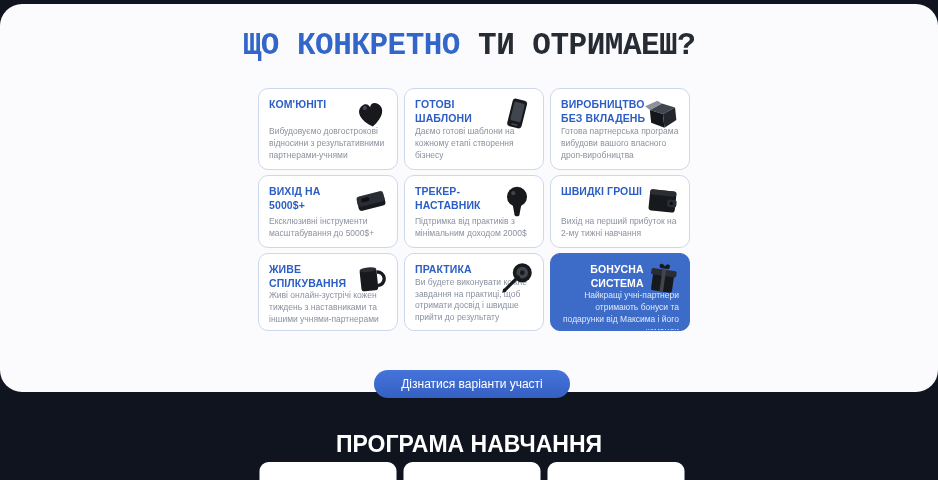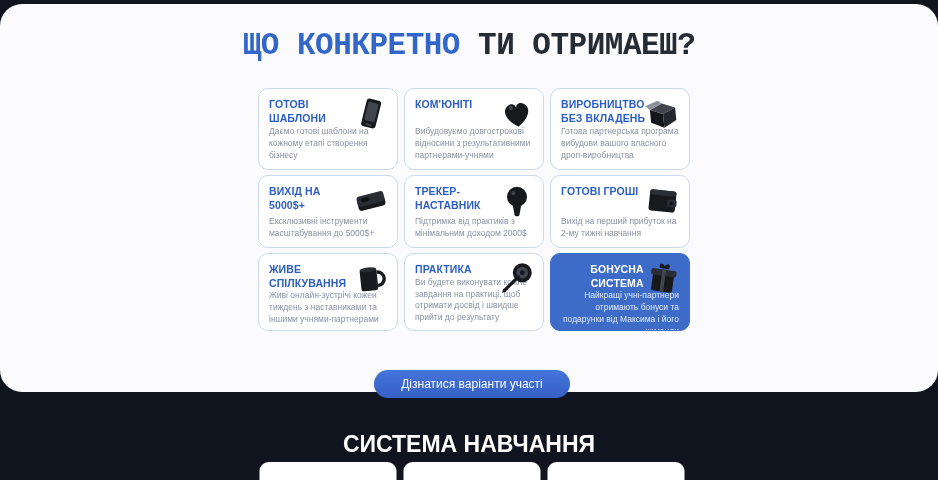--- a/index.html
+++ b/index.html
@@ -107,44 +107,44 @@
 </head>
 <body>
 
 <div class="panel">
 
   <h1 class="main-title"><span class="hl">ЩО КОНКРЕТНО</span><span> ТИ ОТРИМАЕШ?</span></h1>
 
   <div class="grid">
 
     <div class="card">
+      <div class="card-title">КОМ'ЮНІТІ</div>
+      <span class="card-icon">
+        <svg viewBox="0 0 36 36" width="38" height="38">
+            <g transform="rotate(-8 18 18)">
+              <path d="M18 30 C7 23 4 14 10 9.5 c4-3 7.5-0.8 8 2.2 c0.5-3 4-5.2 8-2.2 c6 4.5 3 13.5 -8 20.5z" fill="#17191d"></path>
+              <circle cx="13" cy="11.5" r="2" fill="#41454e"></circle>
+            </g>
+          </svg>
+      </span>
+      <div class="card-desc">Вибудовуємо довгострокові відносини з результативними партнерами-учнями</div>
+    </div>
+
+    <div class="card">
       <div class="card-title">ГОТОВІ ШАБЛОНИ</div>
       <span class="card-icon">
         <svg viewBox="0 0 36 36" width="38" height="38">
             <g transform="rotate(14 18 18)">
               <rect x="11" y="4" width="14" height="27" rx="3" fill="#17191d"></rect>
               <rect x="13" y="7" width="10" height="18" rx="1.5" fill="#41454e"></rect>
               <rect x="15" y="27.5" width="6" height="1.6" rx="0.8" fill="#41454e"></rect>
             </g>
           </svg>
       </span>
       <div class="card-desc">Даємо готові шаблони на кожному етапі створення бізнесу</div>
-    </div>
-
-    <div class="card">
-      <div class="card-title">КОМ'ЮНІТІ</div>
-      <span class="card-icon">
-        <svg viewBox="0 0 36 36" width="38" height="38">
-            <g transform="rotate(-8 18 18)">
-              <path d="M18 30 C7 23 4 14 10 9.5 c4-3 7.5-0.8 8 2.2 c0.5-3 4-5.2 8-2.2 c6 4.5 3 13.5 -8 20.5z" fill="#17191d"></path>
-              <circle cx="13" cy="11.5" r="2" fill="#41454e"></circle>
-            </g>
-          </svg>
-      </span>
-      <div class="card-desc">Вибудовуємо довгострокові відносини з результативними партнерами-учнями</div>
     </div>
 
     <div class="card">
       <div class="card-title">ВИРОБНИЦТВО БЕЗ ВКЛАДЕНЬ</div>
       <span class="card-icon">
         <svg viewBox="0 0 36 36" width="38" height="38">
             <g transform="rotate(-6 18 18)">
               <polygon points="6,13 18,8 30,13 18,18" fill="#41454e"></polygon>
               <polygon points="6,13 18,18 18,31 6,25" fill="#14161b"></polygon>
               <polygon points="30,13 18,18 18,31 30,25" fill="#23262d"></polygon>
@@ -175,21 +175,21 @@
         <svg viewBox="0 0 36 36" width="38" height="38">
             <circle cx="18" cy="14" r="9.5" fill="#17191d"></circle>
             <path d="M14 22 h8 l-1.5 8 a2.5 2.5 0 0 1 -5 0 z" fill="#17191d"></path>
             <circle cx="14.5" cy="10.5" r="2" fill="#41454e"></circle>
           </svg>
       </span>
       <div class="card-desc">Підтримка від практиків з мінімальним доходом 2000$</div>
     </div>
 
     <div class="card">
-      <div class="card-title">ГОТОВІ ГРОШІ</div>
+      <div class="card-title">ШВИДКІ ГРОШІ</div>
       <span class="card-icon">
         <svg viewBox="0 0 36 36" width="38" height="38">
             <g transform="rotate(6 18 18)">
               <rect x="5" y="8" width="25" height="20" rx="3" fill="#17191d"></rect>
               <rect x="5" y="8" width="25" height="5" rx="2.5" fill="#2a2d34"></rect>
               <rect x="22" y="16" width="9" height="7" rx="2" fill="#2a2d34"></rect>
               <circle cx="26" cy="19.5" r="1.6" fill="#0e1014"></circle>
             </g>
           </svg>
       </span>
@@ -237,19 +237,19 @@
           </svg>
       </span>
       <div class="card-desc">Найкращі учні-партнери отримають бонуси та подарунки від Максима і його команди</div>
     </div>
 
   </div>
 
   <button class="cta-btn">Дізнатися варіанти участі</button>
 </div>
 
-<h2 class="program-title">СИСТЕМА НАВЧАННЯ</h2>
+<h2 class="program-title">ПРОГРАМА НАВЧАННЯ</h2>
 
 <div class="program-previews">
   <div class="preview-card"></div>
   <div class="preview-card"></div>
   <div class="preview-card"></div>
 </div>
 
 </body></html>

